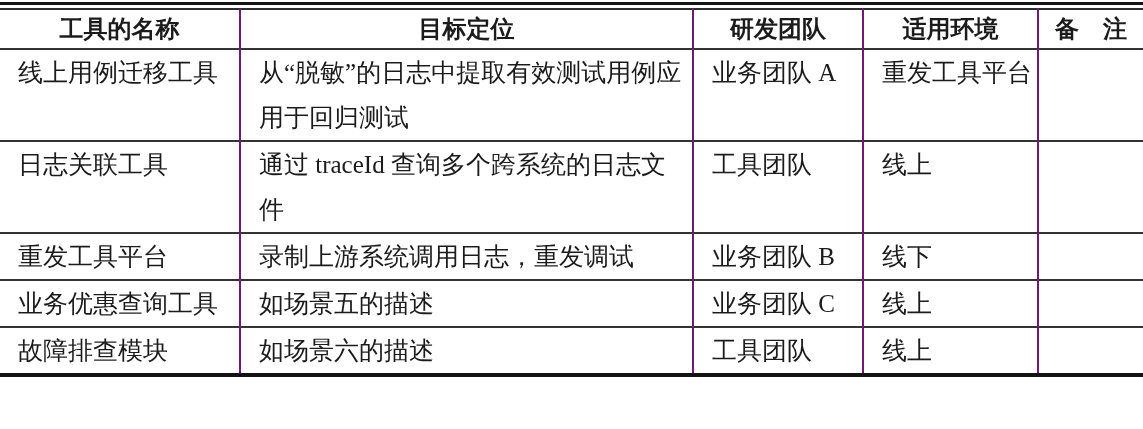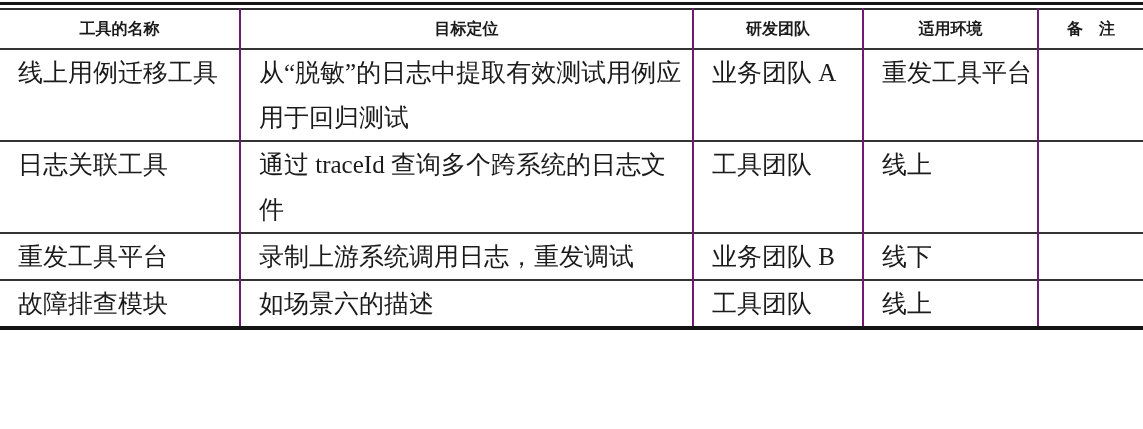--- a/index.html
+++ b/index.html
@@ -35,21 +35,21 @@
   }
   th:first-child, td:first-child {
     border-left: none;                   
   }
   thead tr {
     border-bottom: 2px solid #333333;
   }
   thead th {
     font-family: "Liberation Sans", "DejaVu Sans", sans-serif;
     font-weight: 700;
-    font-size: 16px;
+    font-size: 24px;
     height: 40px;
     line-height: 38px;
     text-align: center;
     padding: 0 4px;
     white-space: nowrap;
   }
   tbody tr {
     border-bottom: 2px solid #333333;
   }
   tbody tr:last-child {
@@ -101,20 +101,27 @@
         <td></td>
       </tr>
       <tr class="h46">
         <td>重发工具平台</td>
         <td>录制上游系统调用日志，重发调试</td>
         <td>业务团队 B</td>
         <td>线下</td>
         <td></td>
       </tr>
       <tr class="h46">
+        <td>业务优惠查询工具</td>
+        <td>如场景五的描述</td>
+        <td>业务团队 C</td>
+        <td>线上</td>
+        <td></td>
+      </tr>
+      <tr class="h46">
         <td>故障排查模块</td>
         <td>如场景六的描述</td>
         <td>工具团队</td>
         <td>线上</td>
         <td></td>
       </tr>
     </tbody>
   </table>
 </div>
 

